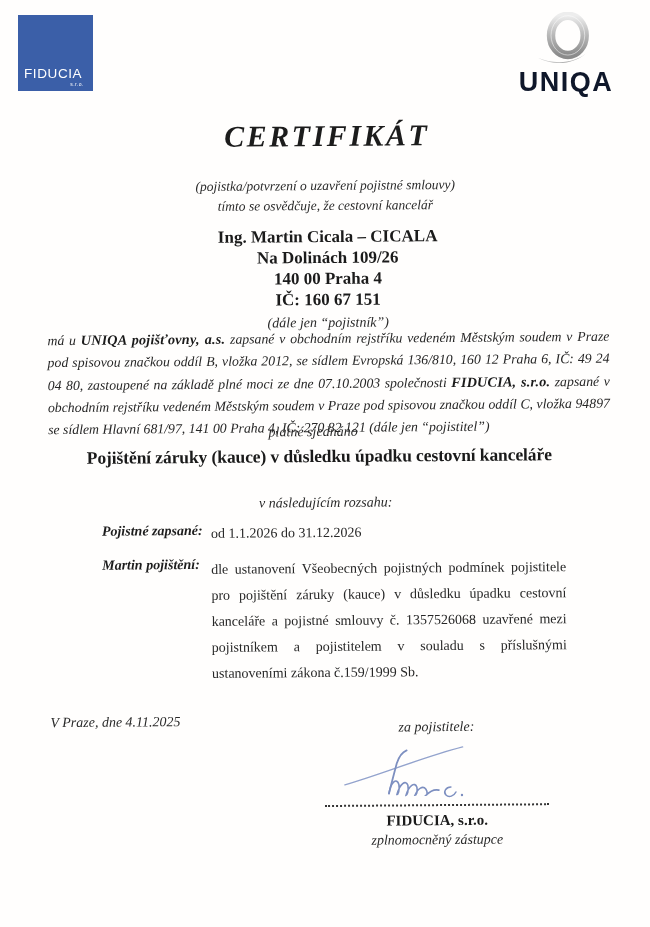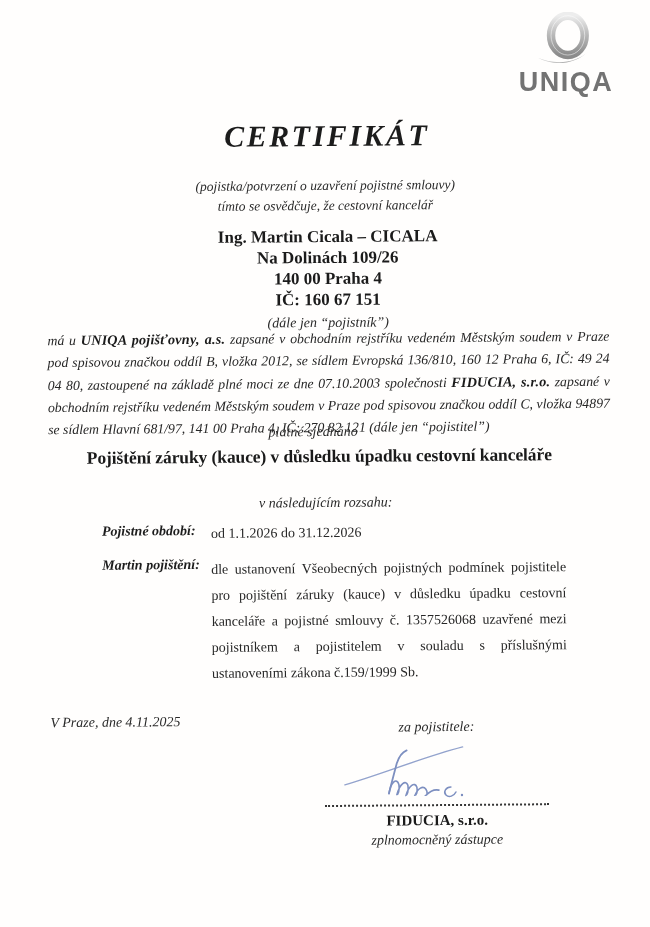--- a/index.html
+++ b/index.html
@@ -26,21 +26,21 @@
     position:absolute;right:9px;bottom:4px;
     color:#ffffff;font-family:"Liberation Sans",sans-serif;
     font-size:5px;letter-spacing:.5px;
   }
   .uniqa-logo{
     position:absolute;left:510px;top:12px;width:112px;text-align:center;
   }
   .uniqa-ring{display:block;margin:0 auto;}
   .uniqa-name{
     font-family:"Liberation Sans",sans-serif;font-weight:bold;
-    font-size:27px;letter-spacing:1.5px;color:#737373;line-height:24px;
+    font-size:27px;letter-spacing:1.5px;color:#0f172a;line-height:24px;
   }
 
   
   .content{
     position:absolute;left:0;top:0;width:650px;height:927px;
     transform:rotate(-0.45deg);transform-origin:50% 45%;
   }
   .abs{position:absolute;left:0;right:0;}
   .centered{text-align:center;}
 
@@ -89,20 +89,24 @@
     border-top:2px dotted #343434;
   }
   .sign-company{position:absolute;left:0;right:0;top:93px;font-size:15px;font-weight:bold;color:#1b1b1b;}
   .sign-role{position:absolute;left:0;right:0;top:113px;font-size:14px;font-style:italic;color:#2a2a2a;}
 </style>
 </head>
 <body>
 
 <div class="page">
 
+  <div class="fiducia-logo">
+    <span class="fid-name">FIDUCIA</span>
+    <span class="fid-sub">s.r.o.</span>
+  </div>
 
   <div class="uniqa-logo">
     <svg class="uniqa-ring" width="60" height="58" viewBox="0 0 64 62">
       <defs>
         <linearGradient id="silvV" x1="0" y1="0" x2="0" y2="1">
           <stop offset="0" stop-color="#ededed"></stop>
           <stop offset="0.45" stop-color="#bcbcbc"></stop>
           <stop offset="1" stop-color="#8b8b8b"></stop>
         </linearGradient>
         <linearGradient id="silvH" x1="0" y1="0" x2="1" y2="0">
@@ -137,21 +141,21 @@
 
     <div class="abs main-par"><span>má u </span><b>UNIQA pojišťovny, a.s.</b><span> zapsané v obchodním rejstříku vedeném Městským soudem v Praze pod spisovou značkou oddíl B, vložka 2012, se sídlem Evropská 136/810, 160 12 Praha 6, IČ: 49 24 04 80, zastoupené na základě plné moci ze dne 07.10.2003 společnosti </span><b>FIDUCIA, s.r.o.</b><span> zapsané v obchodním rejstříku vedeném Městským soudem v Praze pod spisovou značkou oddíl C, vložka 94897 se sídlem Hlavní 681/97, 141 00 Praha 4, IČ: 270 82 121 (dále jen “pojistitel”)</span></div>
 
     <div class="abs centered platne">platné sjednáno</div>
 
     <div class="abs centered product-title">Pojištění záruky (kauce) v důsledku úpadku cestovní kanceláře</div>
 
     <div class="abs centered scope-intro">v následujícím rozsahu:</div>
 
     <div class="field-row row-1">
-      <span class="field-label">Pojistné období:</span>
+      <span class="field-label">Pojistné zapsané:</span>
       <div class="field-value">od 1.1.2026 do 31.12.2026</div>
     </div>
 
     <div class="field-row row-2">
       <span class="field-label">Martin pojištění:</span>
       <div class="field-value">dle ustanovení Všeobecných pojistných podmínek pojistitele pro pojištění záruky (kauce) v důsledku úpadku cestovní kanceláře a pojistné smlouvy č. 1357526068 uzavřené mezi pojistníkem a pojistitelem v souladu s příslušnými ustanoveními zákona č.159/1999 Sb.</div>
     </div>
 
     <div class="place-date">V Praze, dne 4.11.2025</div>
 

